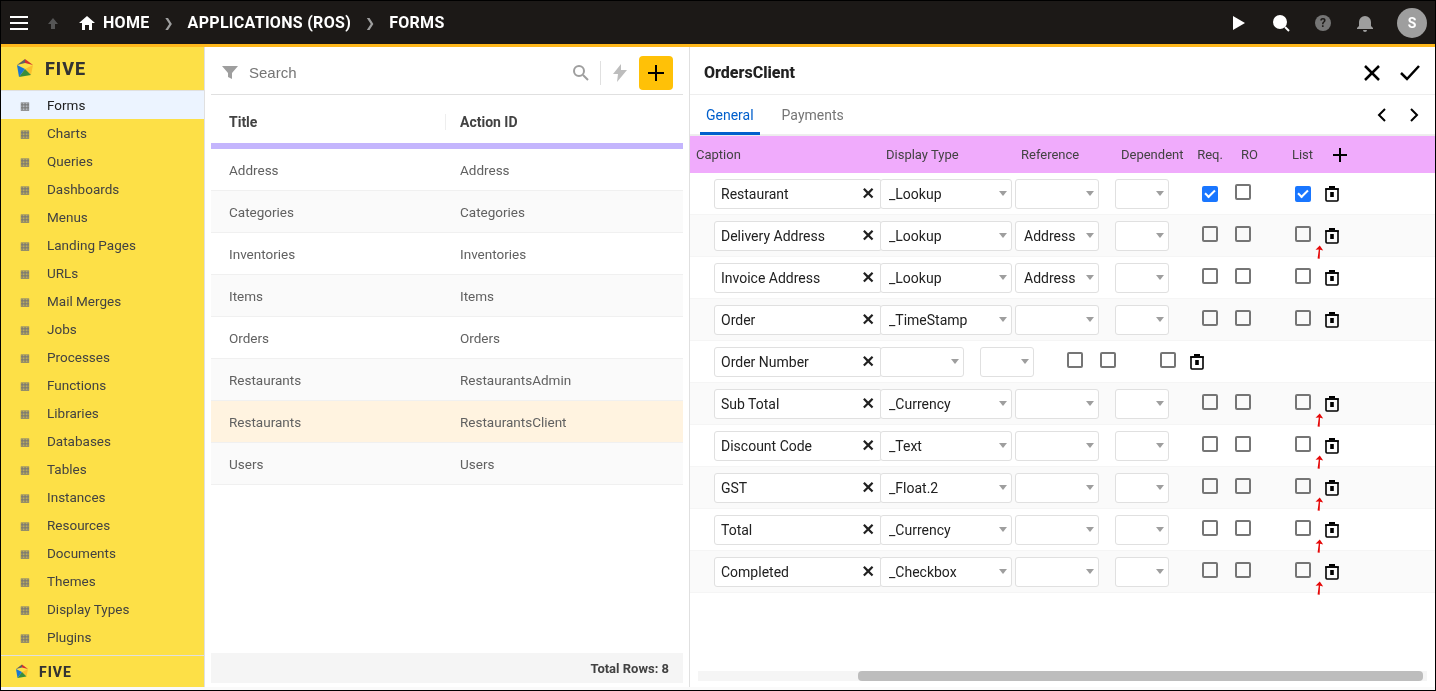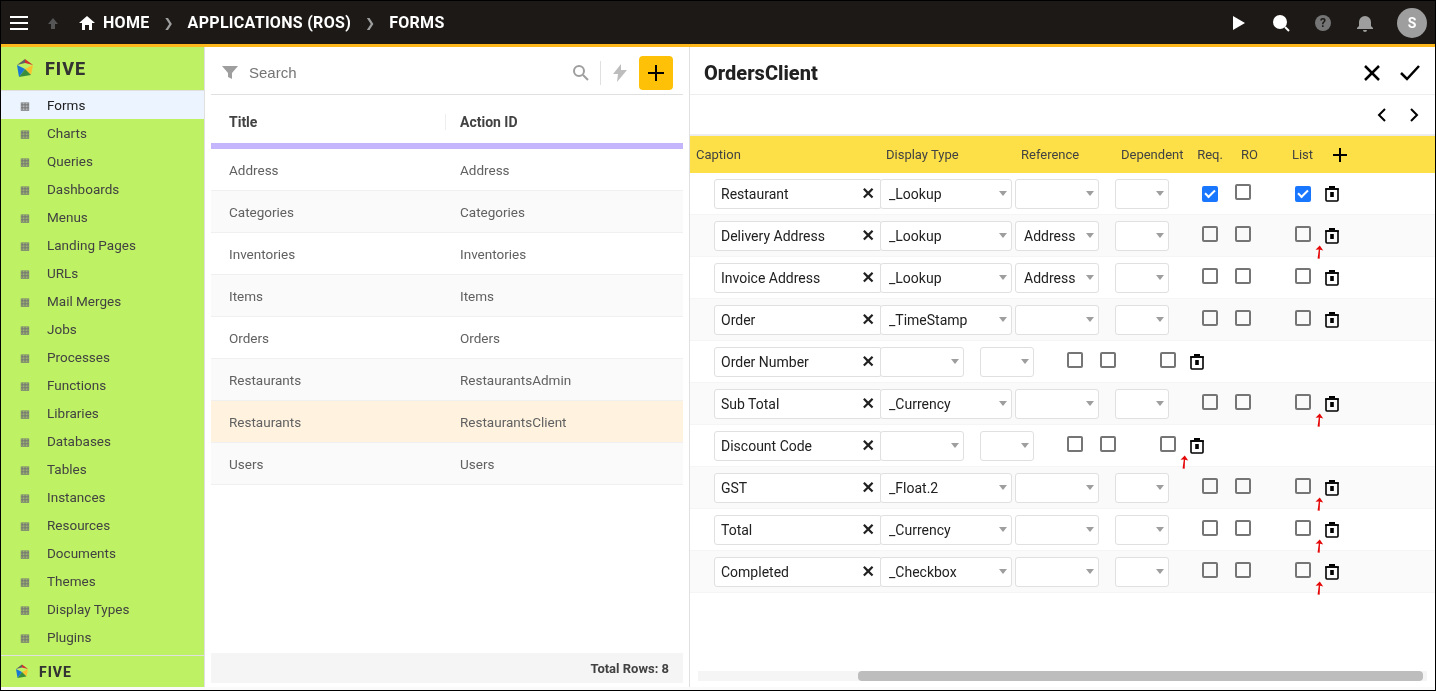--- a/index.html
+++ b/index.html
@@ -13,21 +13,21 @@
   .tb-icon svg { fill: #fff; }
   .tb-up svg { fill: #555; }
   .crumb-item { display: flex; align-items: center; gap: 6px; font-size: 16px; font-weight: 700; letter-spacing: .3px; cursor: pointer; }
   .crumb-sep { color: #9e9e9e; font-size: 12px; }
   .tb-right { margin-left: auto; display: flex; align-items: center; gap: 22px; }
   .avatar-circle { width: 30px; height: 30px; border-radius: 50%; background: #9e9e9e; display: flex; align-items: center; justify-content: center; font-weight: 700; color: #fff; font-size: 14px; }
 
   .panes { display: flex; height: calc(100% - 49px); }
 
   
-  .sidebar { width: 204px; border-right: 1px solid #e0e0e0; background: #bef264; display: flex; flex-direction: column; }
+  .sidebar { width: 204px; border-right: 1px solid #e0e0e0; background: #fde047; display: flex; flex-direction: column; }
   .side-logo { height: 44px; border-bottom: 1px solid #e0e0e0; display: flex; align-items: center; padding: 0 12px; gap: 8px; }
   .side-logo .logo-mark { width: 24px; height: 24px; }
   .side-logo .logo-text { font-weight: 800; font-size: 18px; letter-spacing: 1px; color: #333; }
   .side-items { overflow-y: auto; flex: 1; }
   .side-items::-webkit-scrollbar { width: 8px; }
   .side-items::-webkit-scrollbar-thumb { background: #ccc; border-radius: 4px; }
   .side-item { display: flex; align-items: center; gap: 12px; height: 28px; padding: 0 14px; cursor: pointer; color: #424242; font-size: 13.5px; }
   .side-item .s-icon { width: 20px; height: 18px; display: inline-flex; align-items: center; justify-content: center; color: #757575; }
   .side-item.selected { background: #ecf4ff; color: #212121; }
   .side-logo.footer { border-top: 1px solid #e0e0e0; border-bottom: none; height: 32px; }
@@ -48,35 +48,35 @@
   .list-row { display: flex; height: 42px; align-items: center; border-bottom: 1px solid #f0f0f0; cursor: pointer; }
   .list-row:nth-child(even) { background: #fafafa; }
   .list-row .col-title { width: 235px; padding-left: 18px; color: #616161; font-size: 13.5px; }
   .list-row .col-action { flex: 1; padding-left: 14px; color: #616161; font-size: 13.5px; }
   .list-row.highlight { background: #fff3e0 !important; }
   .list-footer { height: 30px; display: flex; align-items: center; justify-content: flex-end; padding: 0 14px; background: #f5f5f5; margin: 0 6px 4px 6px; font-size: 13px; font-weight: 700; color: #424242; }
 
   
   .detail-panel { flex: 1; display: flex; flex-direction: column; background: #fff; }
   .detail-header { height: 44px; display: flex; align-items: center; padding: 0 14px 0 8px; border-bottom: 1px solid #eee; margin-top: 4px; }
-  .detail-title { font-weight: 800; font-size: 20px; color: #212121; padding-left: 6px; }
+  .detail-title { font-weight: 800; font-size: 16px; color: #212121; padding-left: 6px; }
   .detail-head-actions { margin-left: auto; display: flex; align-items: center; gap: 16px; }
   .d-icon { width: 22px; height: 22px; display: inline-flex; align-items: center; justify-content: center; cursor: pointer; }
   .d-icon svg { stroke: #000; }
 
   .tabs-row { height: 40px; display: flex; align-items: center; padding: 0 10px; border-bottom: 1px solid #eee; }
   .tab-item { padding: 0 6px; height: 100%; display: flex; align-items: center; font-size: 14px; color: #757575; position: relative; cursor: pointer; }
   .tab-item.active { color: #005fcc; }
   .tab-item.active::after { content: ''; position: absolute; left: 0; right: 0; bottom: -1px; height: 3px; background: #005fcc; }
   .tab-item + .tab-item { margin-left: 16px; }
   .tabs-nav { margin-left: auto; display: flex; align-items: center; gap: 10px; }
 
   .grid-wrap { flex: 1; overflow: auto; position: relative; }
   .grid-head, .grid-row { display: flex; align-items: center; min-width: 720px; }
-  .grid-head { height: 38px; background: #fde047; border-top: 1px solid #ececec; color: #424242; font-size: 13px; position: sticky; top: 0; z-index: 2; }
+  .grid-head { height: 38px; background: #f0abfc; border-top: 1px solid #ececec; color: #424242; font-size: 13px; position: sticky; top: 0; z-index: 2; }
   .grid-head .cell { padding: 0 6px; }
   .grid-head .plus-cell { width: 30px; display: flex; justify-content: center; cursor: pointer; }
   .grid-row { height: 42px; border-bottom: 1px solid #f5f5f5; }
   .grid-row:nth-child(even) { background: #fafafa; }
   .c-caption { width: 190px; padding-left: 24px; }
   .c-display { width: 135px; }
   .c-ref { width: 100px; }
   .c-dep { width: 70px; }
   .c-req { width: 50px; text-align: center; }
   .c-ro { width: 45px; text-align: left; }
@@ -393,20 +393,24 @@
             </svg>
         </span>
         <span class="d-icon">
           <svg width="22" height="18" viewBox="0 0 22 18">
               <polyline points="2,9 8,15 20,2" fill="none" stroke="#000" stroke-width="2.5"></polyline>
             </svg>
         </span>
       </div>
     </div>
     <div class="tabs-row">
+      <div id="tabs-holder" style="display:flex;align-items:center;height:100%">
+          <div class="tab-item active">General</div>
+          <div class="tab-item">Payments</div>
+        </div>
       <div class="tabs-nav">
         <span class="d-icon">
           <svg width="12" height="14" viewBox="0 0 12 14">
               <polyline points="9,1 3,7 9,13" fill="none" stroke="#000" stroke-width="2"></polyline>
             </svg>
         </span>
         <span class="d-icon">
           <svg width="12" height="14" viewBox="0 0 12 14">
               <polyline points="3,1 9,7 3,13" fill="none" stroke="#000" stroke-width="2"></polyline>
             </svg>
@@ -628,20 +632,26 @@
                   <rect x="5.2" y="6" width="3.6" height="5" fill="#000"></rect>
                 </svg></span></div>
           </div>
           <div class="grid-row">
             <div class="cell c-caption">
               <div class="fld fld-caption">
                 <span>Discount Code</span>
                 <span class="close-x">✕</span>
               </div>
             </div>
+            <div class="cell c-display">
+              <div class="fld fld-select">
+                <span>_Text</span>
+                <span class="caret-down"></span>
+              </div>
+            </div>
             <div class="cell c-ref">
               <div class="fld fld-ref">
                 <span></span>
                 <span class="caret-down"></span>
               </div>
             </div>
             <div class="cell c-dep">
               <div class="fld fld-dep">
                 <span class="caret-down"></span>
               </div>

